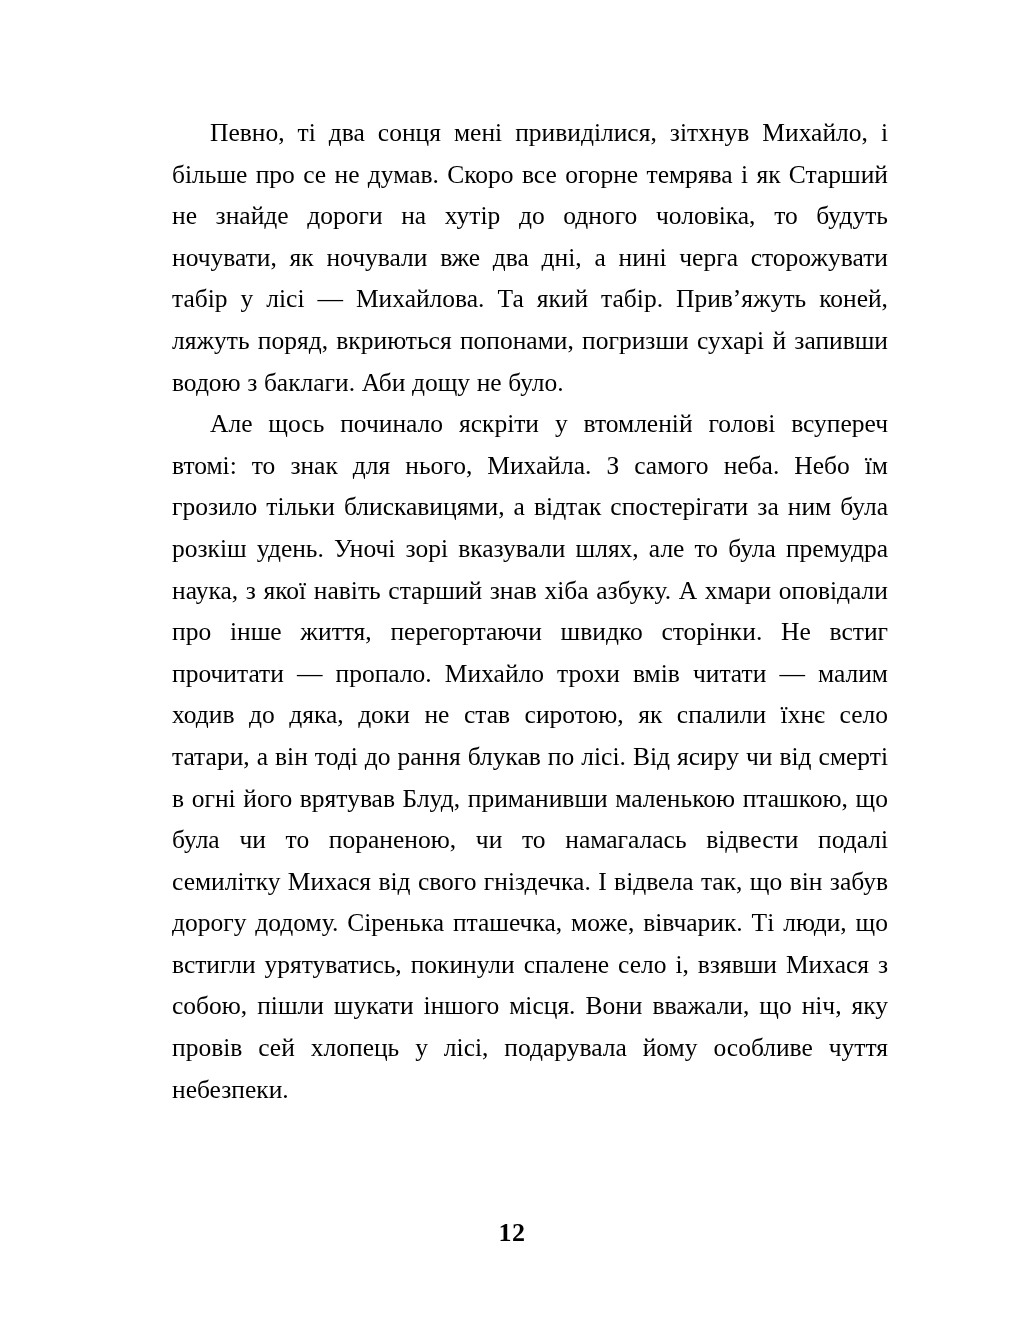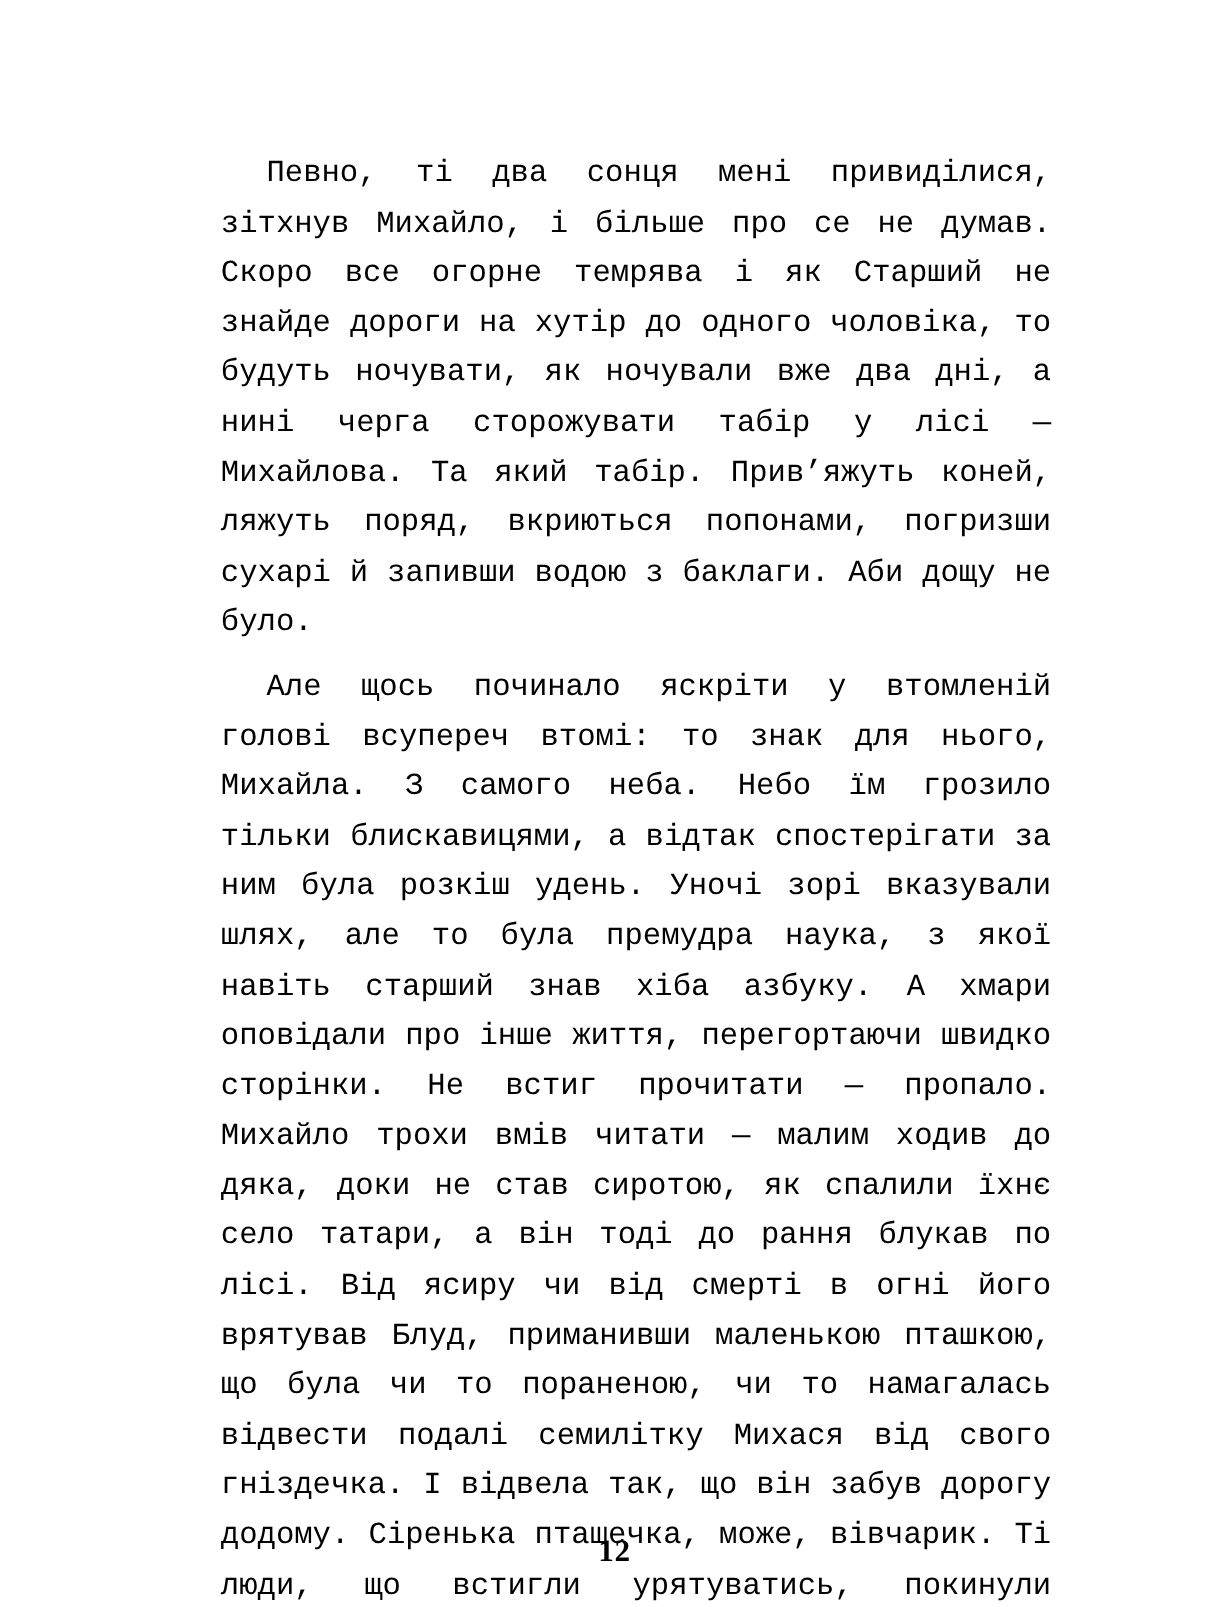--- a/index.html
+++ b/index.html
@@ -24,47 +24,46 @@
   }
 
   .text-block {
     position: absolute;
     left: 172px;
     top: 112px;
     width: 716px;
   }
 
   .para {
-    margin: 12px;
+    margin: 0;
     text-align: justify;
     text-justify: inter-word;
     font-size: 25.5px;
     line-height: 41.6px;
     letter-spacing: 0.0px;
     word-spacing: 0.2px;
     text-indent: 38px;
     hyphens: manual;
-    font-family: Liberation Mono, monospace;
     -webkit-hyphens: manual;
   }
 
   .para + .para {
     margin-top: 0;
   }
 
   
   .para:last-of-type {
     text-align-last: justify;
   }
 
   .page-number {
     position: absolute;
     left: 0;
     right: 0;
-    top: 1278px;
+    top: 1218px;
     text-align: center;
     font-size: 26px;
     font-weight: bold;
     font-family: "Liberation Serif", "DejaVu Serif", serif;
     letter-spacing: 0.5px;
   }
 </style>
 </head>
 <body>
 

